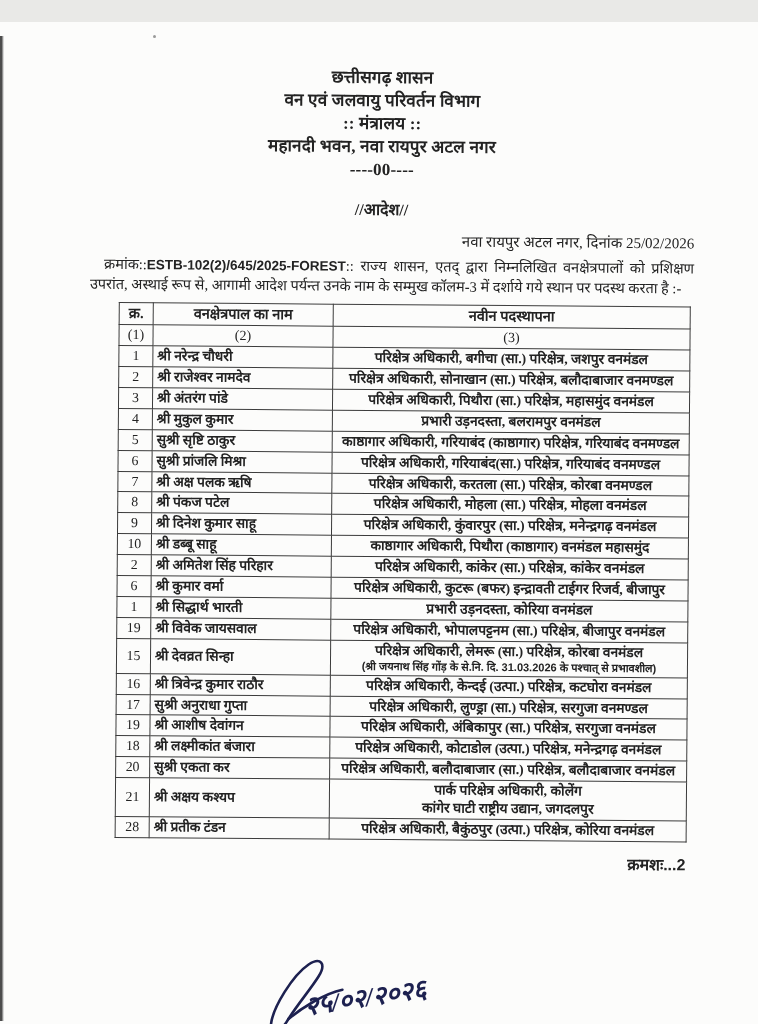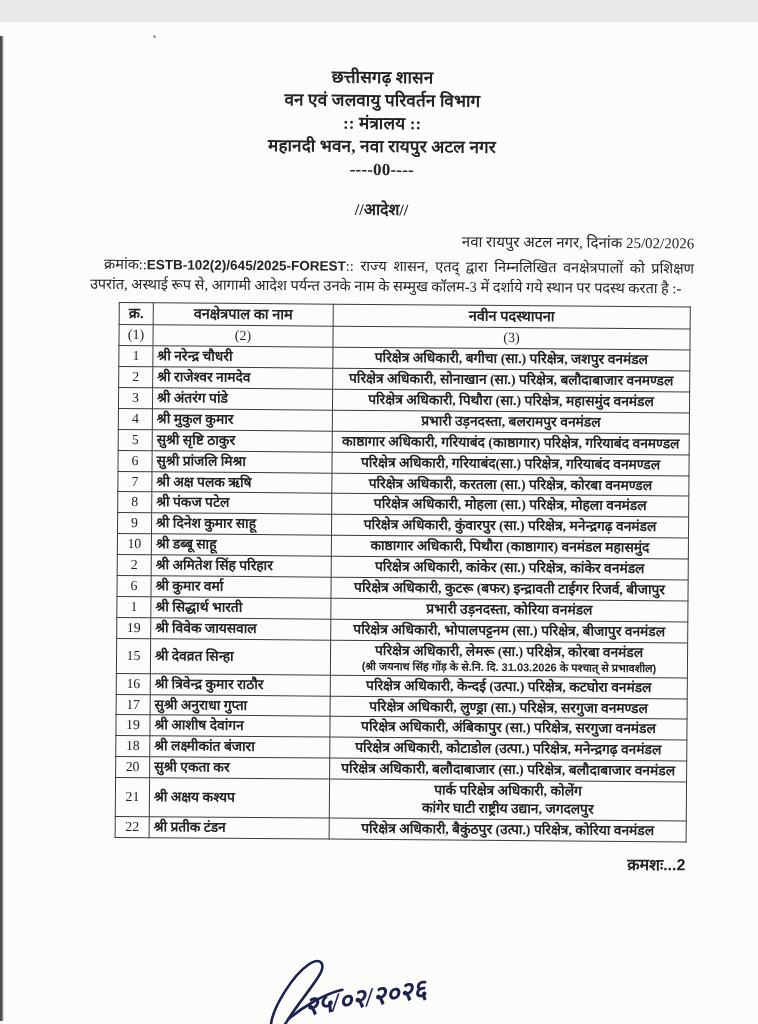--- a/index.html
+++ b/index.html
@@ -228,21 +228,21 @@
             <td class="sno">20</td>
             <td class="name">सुश्री एकता कर</td>
             <td class="post">परिक्षेत्र अधिकारी, बलौदाबाजार (सा.) परिक्षेत्र, बलौदाबाजार वनमंडल</td>
           </tr>
           <tr>
             <td class="sno">21</td>
             <td class="name">श्री अक्षय कश्यप</td>
             <td class="post">पार्क परिक्षेत्र अधिकारी, कोलेंग<div>कांगेर घाटी राष्ट्रीय उद्यान, जगदलपुर</div></td>
           </tr>
           <tr>
-            <td class="sno">22</td>
+            <td class="sno">28</td>
             <td class="name">श्री प्रतीक टंडन</td>
             <td class="post">परिक्षेत्र अधिकारी, बैकुंठपुर (उत्पा.) परिक्षेत्र, कोरिया वनमंडल</td>
           </tr>
         </tbody>
     </table>
 
     <div class="continuation">क्रमशः...2</div>
 
     <svg class="signature" viewBox="0 0 240 92">
       <g stroke="#1d2150" stroke-width="2.6" fill="none" stroke-linecap="round">

